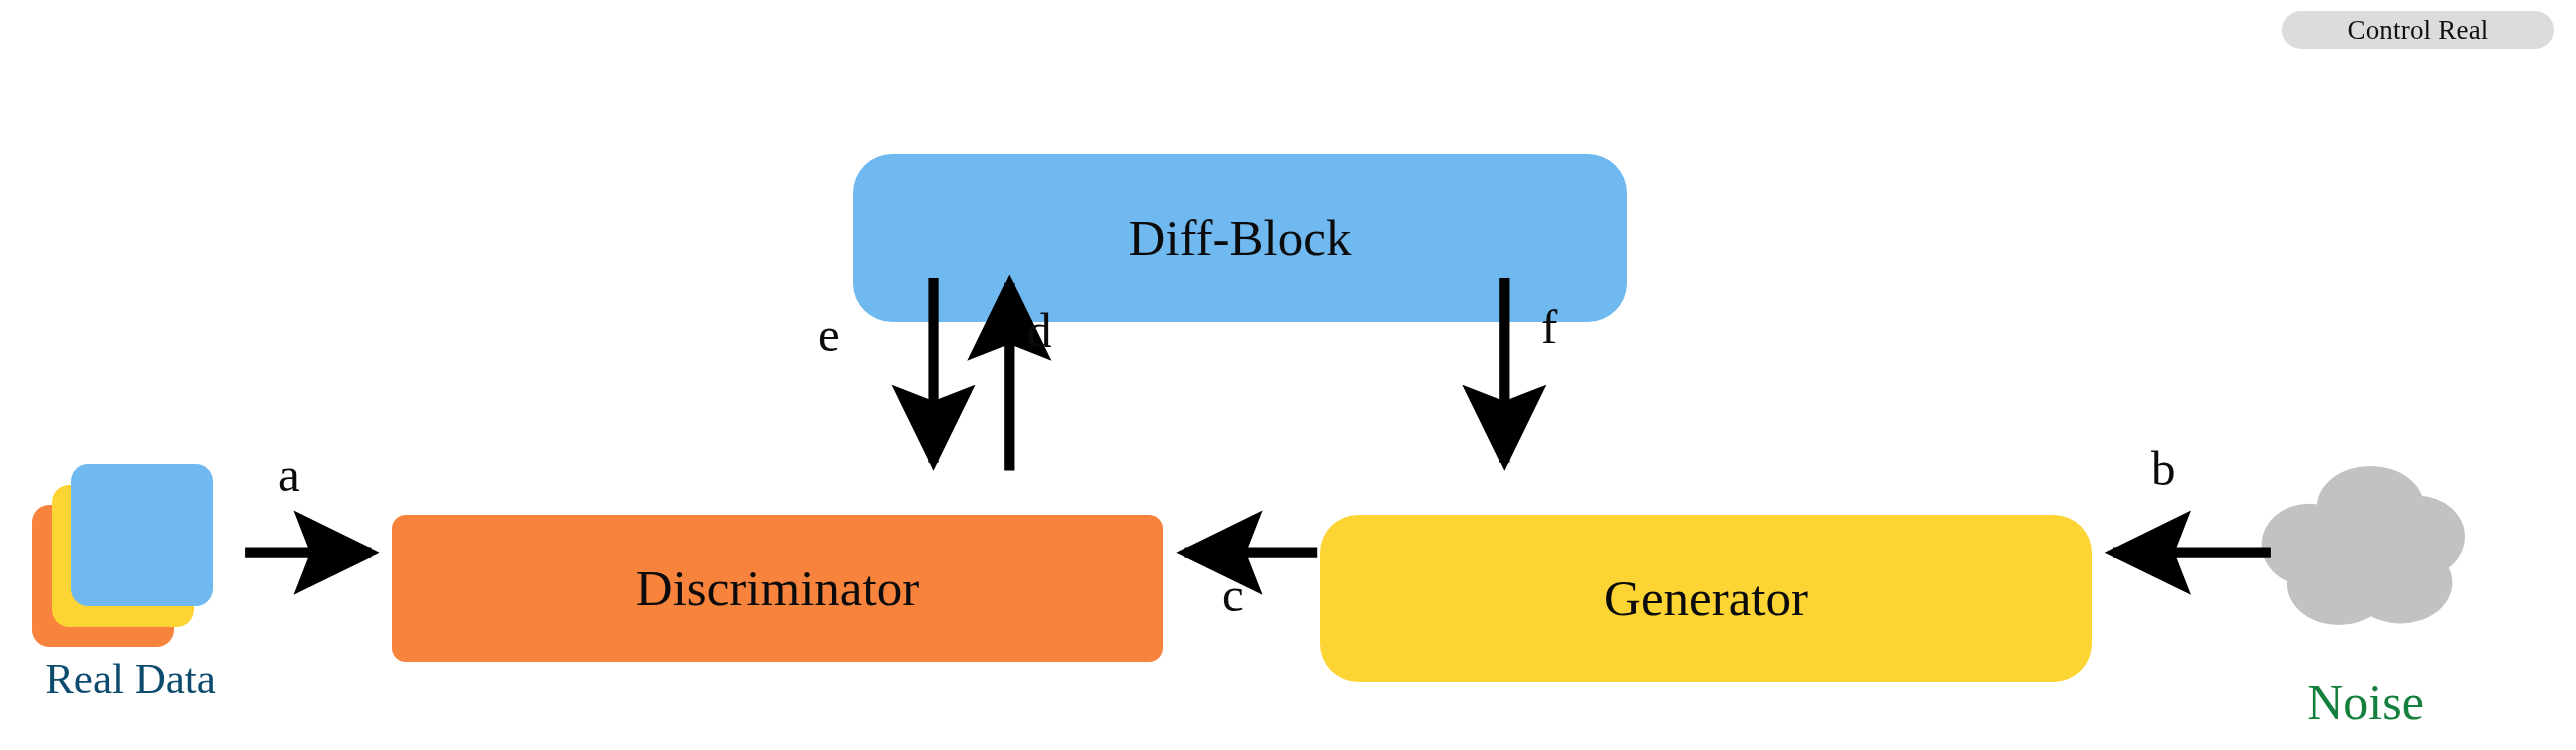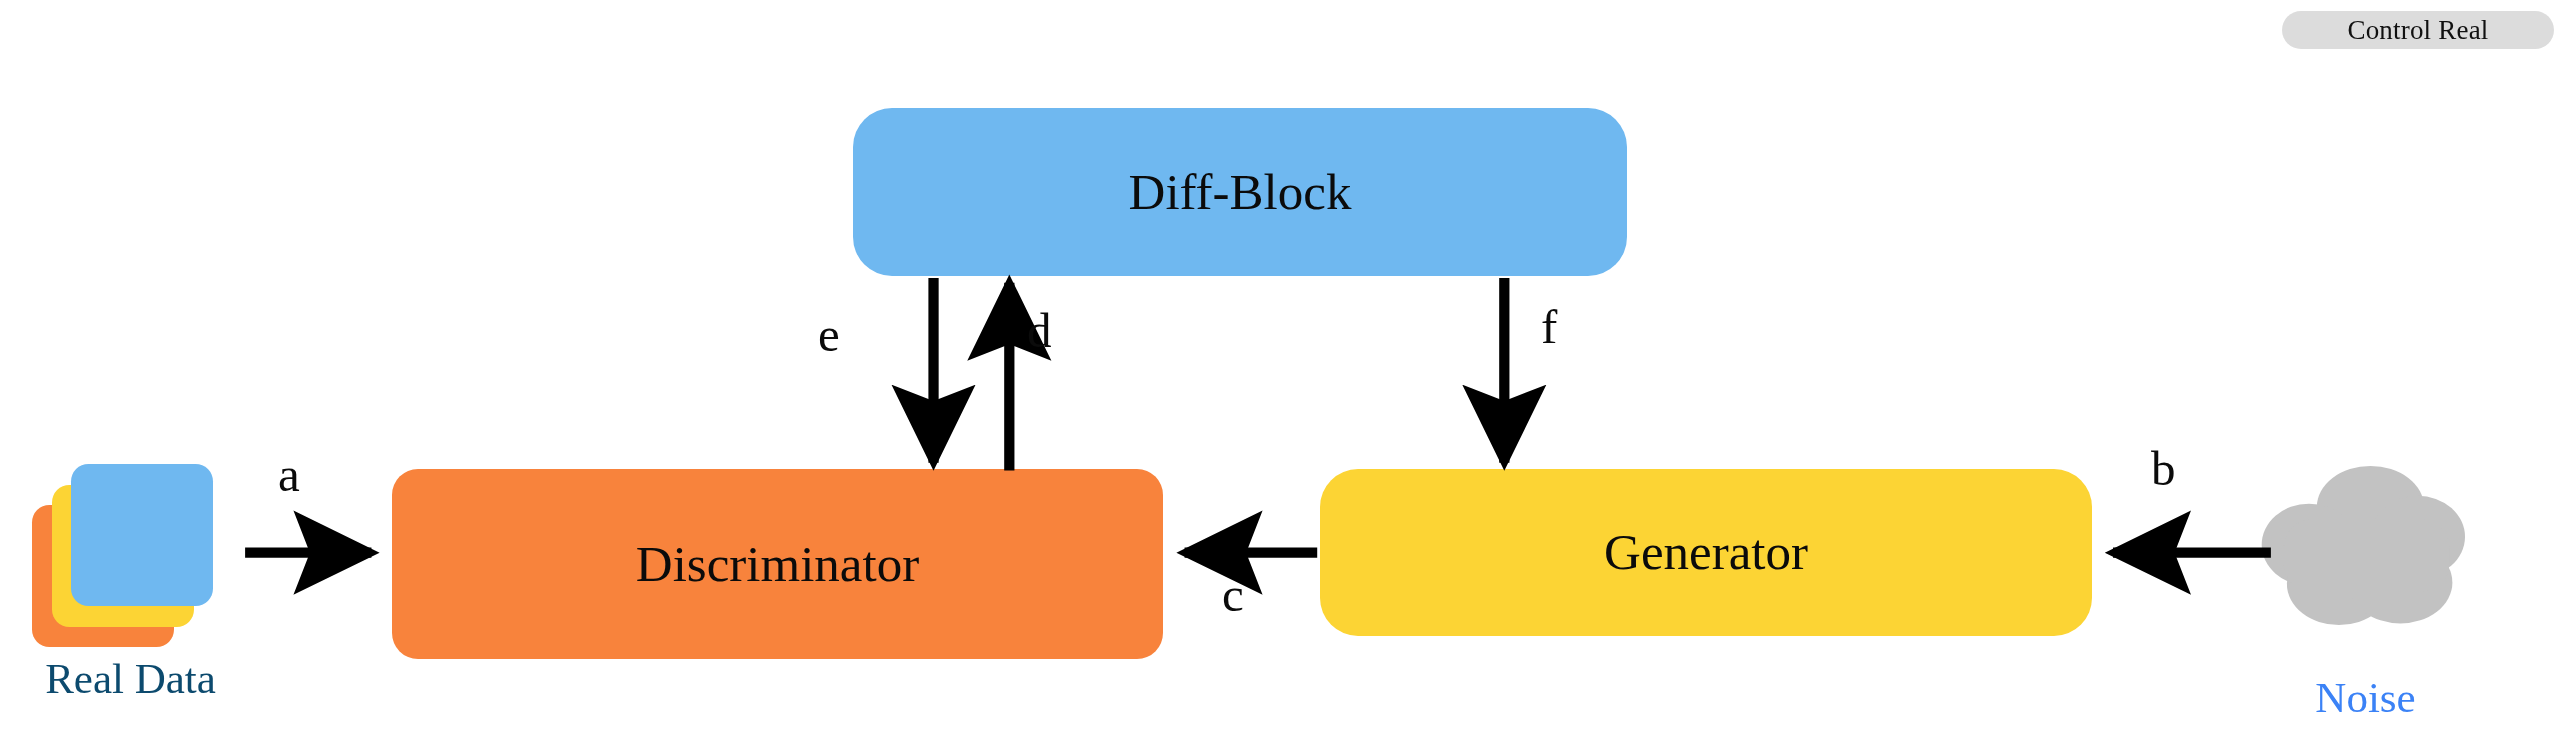--- a/index.html
+++ b/index.html
@@ -38,42 +38,43 @@
     white-space: nowrap;
   }
 
   
   .node-box {
     position: absolute;
     display: flex;
     align-items: center;
     justify-content: center;
     box-sizing: border-box;
+    margin-top: 46px;
   }
   .node-box .node-label {
     font-size: 51px;
     color: #0b0b0b;
     white-space: nowrap;
     line-height: 1;
   }
   .box-diff {
     left: 853px;
     top: 108px;
     width: 774px;
     height: 168px;
     background: #6fb8f0;
     border-radius: 39px;
   }
   .box-discriminator {
     left: 392px;
     top: 469px;
     width: 771px;
-    height: 190px;
+    height: 147px;
     background: #f8833c;
-    border-radius: 26px;
+    border-radius: 14px;
   }
   .box-generator {
     left: 1320px;
     top: 469px;
     width: 772px;
     height: 167px;
     background: #fcd434;
     border-radius: 38px;
   }
 
@@ -113,22 +114,22 @@
     top: 458px;
     width: 213px;
     height: 197px;
   }
   .cloud-caption {
     position: absolute;
     left: 2235px;
     top: 673px;
     width: 261px;
     text-align: center;
-    font-size: 43px;
-    color: #3b82f6;
+    font-size: 50px;
+    color: #15803d;
     white-space: nowrap;
   }
 
   
   #arrow-layer {
     position: absolute;
     left: 0;
     top: 0;
     width: 2576px;
     height: 750px;

